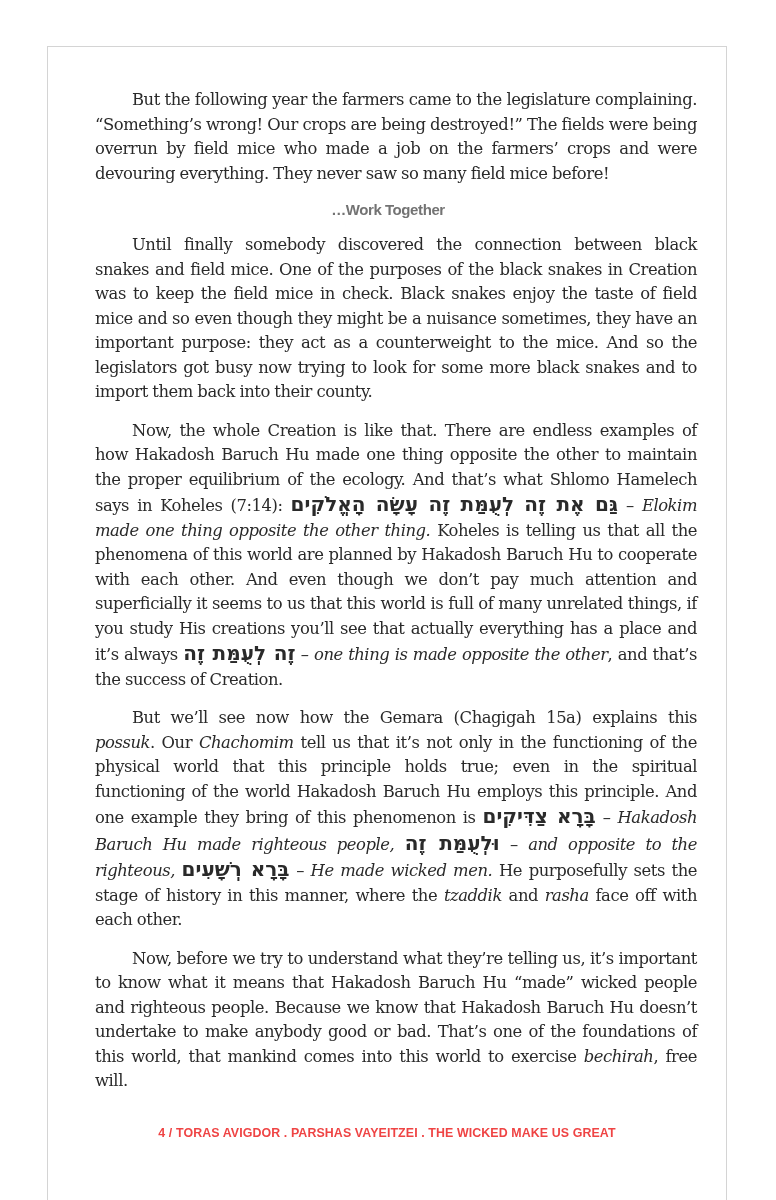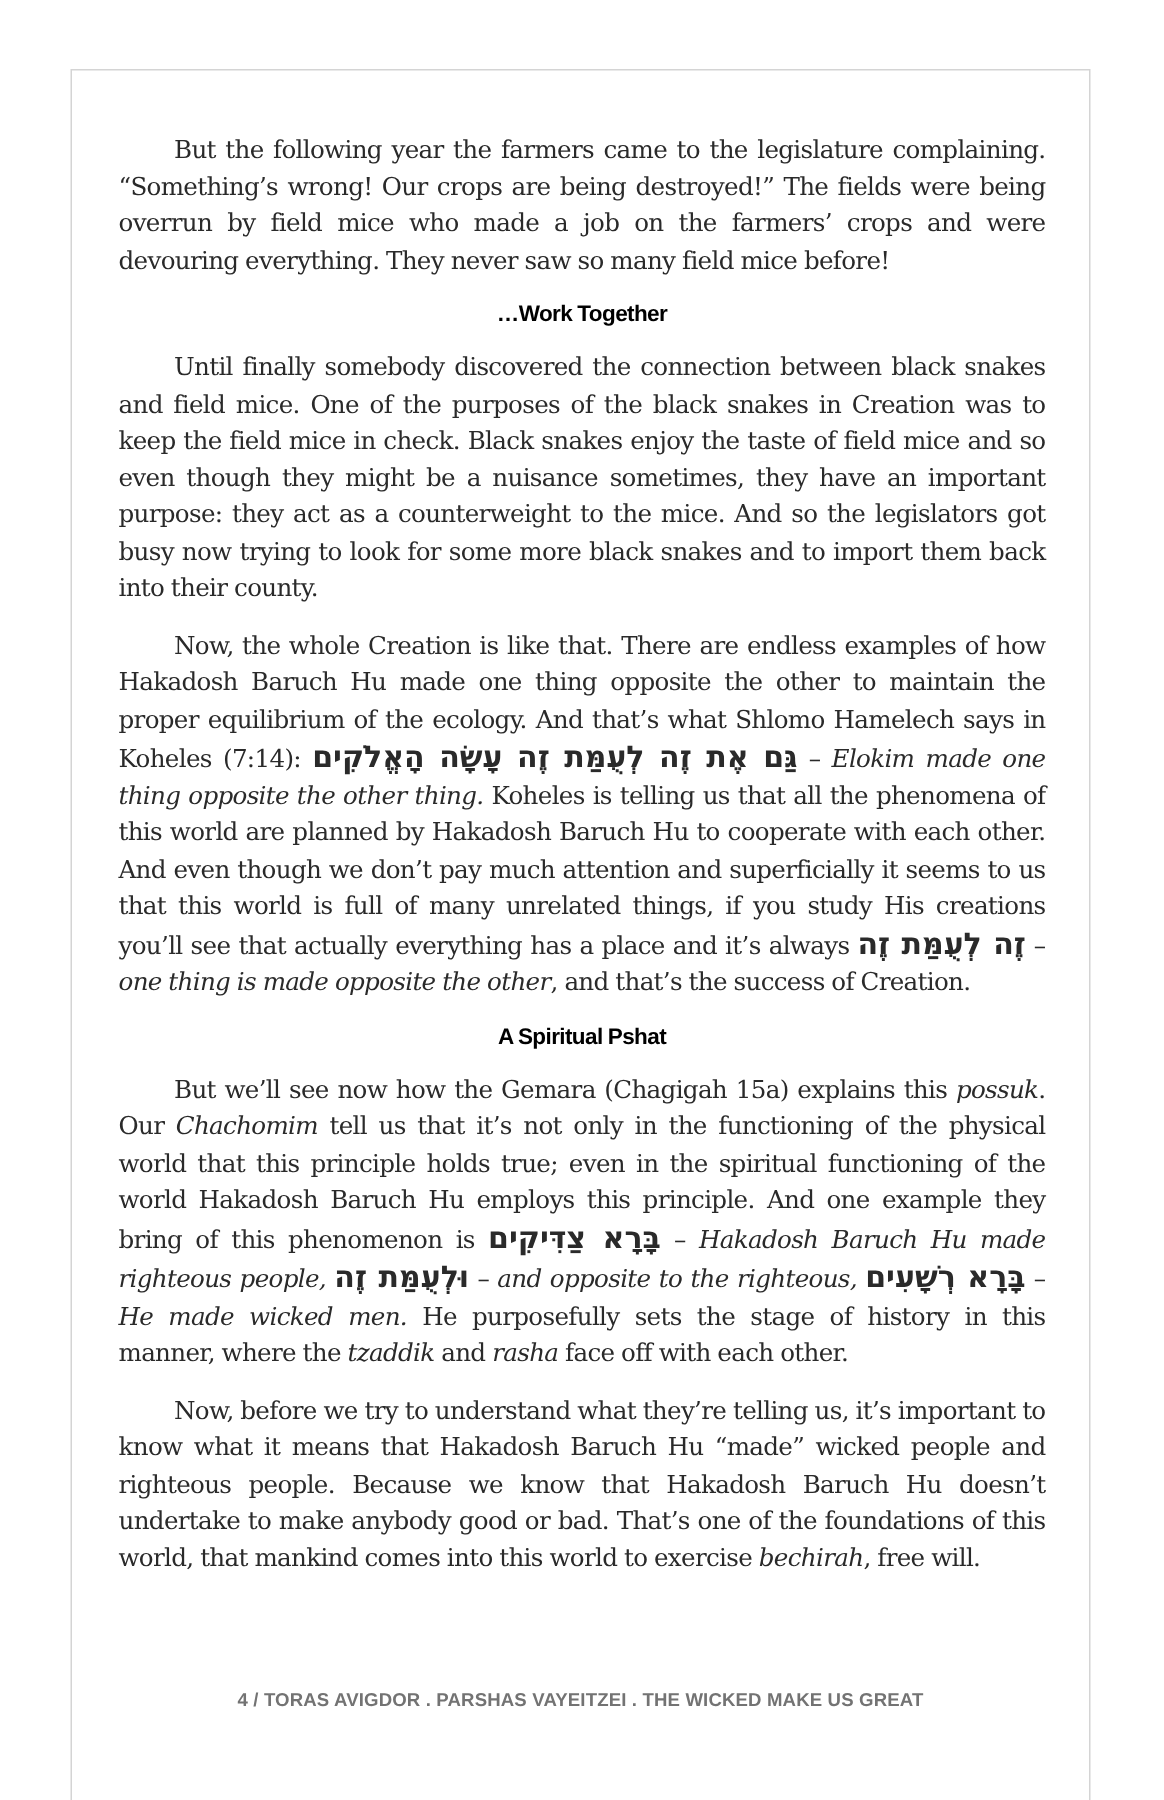--- a/index.html
+++ b/index.html
@@ -29,32 +29,32 @@
     top: 88px;
     width: 618px;
     font-family: "DejaVu Serif", serif;
     font-size: 16.4px;
     line-height: 24.5px;
     color: #2a2a2a;
     letter-spacing: -0.45px;
     word-spacing: -0.3px;
   }
   .para {
-    margin: 0 0 14px 0;
+    margin: 0 0 14px 16px;
     text-align: justify;
     text-indent: 37px;
     hyphens: none;
   }
   .heading {
     font-family: "Liberation Sans", sans-serif;
     font-weight: bold;
     font-size: 15px;
     letter-spacing: -0.4px;
     text-align: center;
-    color: #000000;
+    color: #737373;
     margin: 4px 0 13px 0;
     line-height: 20px;
   }
   .it { font-style: italic; }
   .heb {
     font-family: "DejaVu Sans", sans-serif;
     font-size: 20px;
     font-weight: bold;
     letter-spacing: 0;
     unicode-bidi: isolate;
@@ -62,31 +62,30 @@
   .footer {
     position: absolute;
     left: 47px;
     width: 680px;
     top: 1126px;
     text-align: center;
     font-family: "Liberation Sans", sans-serif;
     font-weight: bold;
     font-size: 12.4px;
     letter-spacing: 0.1px;
-    color: #737373;
+    color: #ef4444;
   }
 </style>
 </head>
 <body>
 
 <div class="page"></div>
 
 <div class="content" id="content">
     <p class="para"><span>But the following year the farmers came to the legislature complaining. “Something’s wrong! Our crops are being destroyed!” The fields were being overrun by field mice who made a job on the farmers’ crops and were devouring everything.  They never saw so many field mice before!</span></p>
     <div class="heading">…Work Together</div>
     <p class="para"><span>Until finally somebody discovered the connection between black snakes and field mice.  One of the purposes of the black snakes in Creation was to keep the field mice in check. Black snakes enjoy the taste of field mice and so even though they might be a nuisance sometimes, they have an important purpose: they act as a counterweight to the mice. And so the legislators got busy now trying to look for some more black snakes and to import them back into their county.</span></p>
     <p class="para"><span>Now, the whole Creation is like that. There are endless examples of how Hakadosh Baruch Hu made one thing opposite the other to maintain the proper equilibrium of the ecology. And that’s what Shlomo Hamelech says in Koheles (7:14): </span><span class="heb" dir="rtl" lang="he">גַּם אֶת זֶה לְעֻמַּת זֶה עָשָׂה הָאֱלֹקִים</span><span> – </span><span class="it">Elokim made one thing opposite the other thing.</span><span> Koheles is telling us that all the phenomena of this world are planned by Hakadosh Baruch Hu to cooperate with each other. And even though we don’t pay much attention and superficially it seems to us that this world is full of many unrelated things, if you study His creations you’ll see that actually everything has a place and it’s always </span><span class="heb" dir="rtl" lang="he">זֶה לְעֻמַּת זֶה</span><span> – </span><span class="it">one thing is made opposite the other</span><span>, and that’s the success of Creation.</span></p>
-    <div class="heading">A Spiritual Pshat</div>
     <p class="para"><span>But we’ll see now how the Gemara (Chagigah 15a) explains this </span><span class="it">possuk</span><span>. Our </span><span class="it">Chachomim</span><span> tell us that it’s not only in the functioning of the physical world that this principle holds true; even in the spiritual functioning of the world Hakadosh Baruch Hu employs this principle. And one example they bring of this phenomenon is </span><span class="heb" dir="rtl" lang="he">בָּרָא צַדִּיקִים</span><span> – </span><span class="it">Hakadosh Baruch Hu made righteous people,</span><span> </span><span class="heb" dir="rtl" lang="he">וּלְעֻמַּת זֶה</span><span> – </span><span class="it">and opposite to the righteous,</span><span> </span><span class="heb" dir="rtl" lang="he">בָּרָא רְשָׁעִים</span><span> – </span><span class="it">He made wicked men.</span><span> He purposefully sets the stage of history in this manner, where the </span><span class="it">tzaddik</span><span> and </span><span class="it">rasha</span><span> face off with each other.</span></p>
     <p class="para"><span>Now, before we try to understand what they’re telling us, it’s important to know what it means that Hakadosh Baruch Hu “made” wicked people and righteous people. Because we know that Hakadosh Baruch Hu doesn’t undertake to make anybody good or bad. That’s one of the foundations of this world, that mankind comes into this world to exercise </span><span class="it">bechirah</span><span>, free will.</span></p>
   </div>
 
 <div class="footer">4 / TORAS AVIGDOR . PARSHAS VAYEITZEI . THE WICKED MAKE US GREAT</div>
 
 </body></html>

